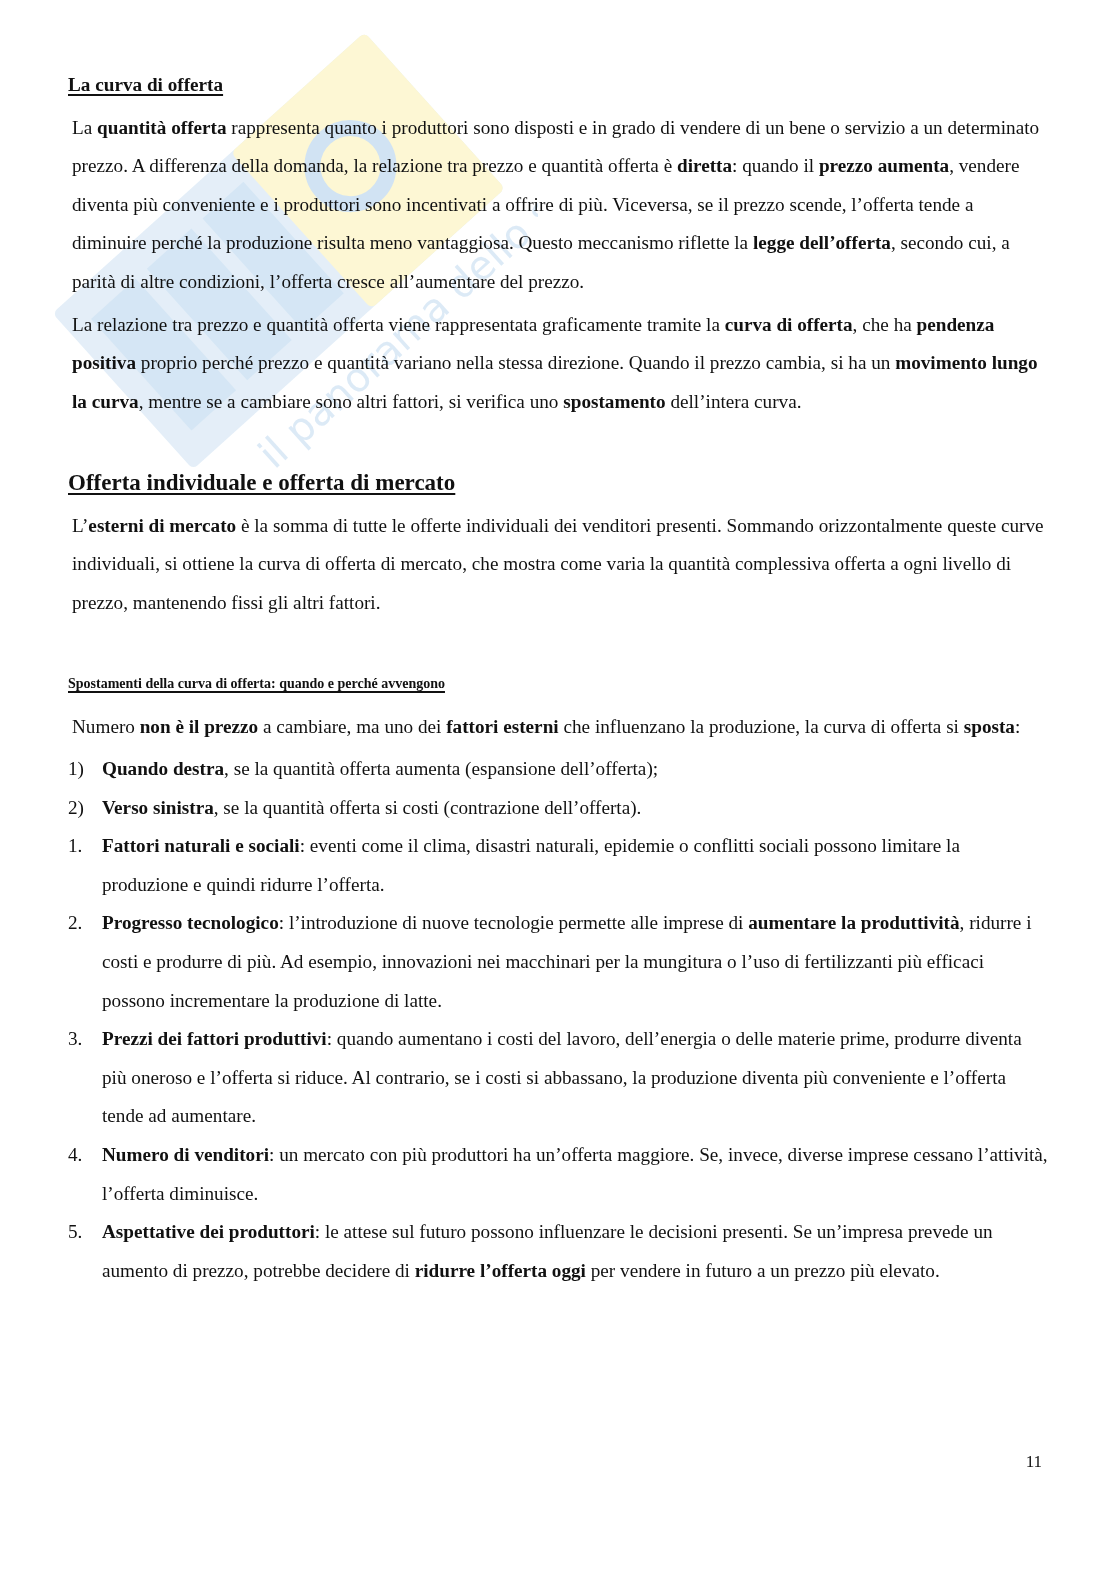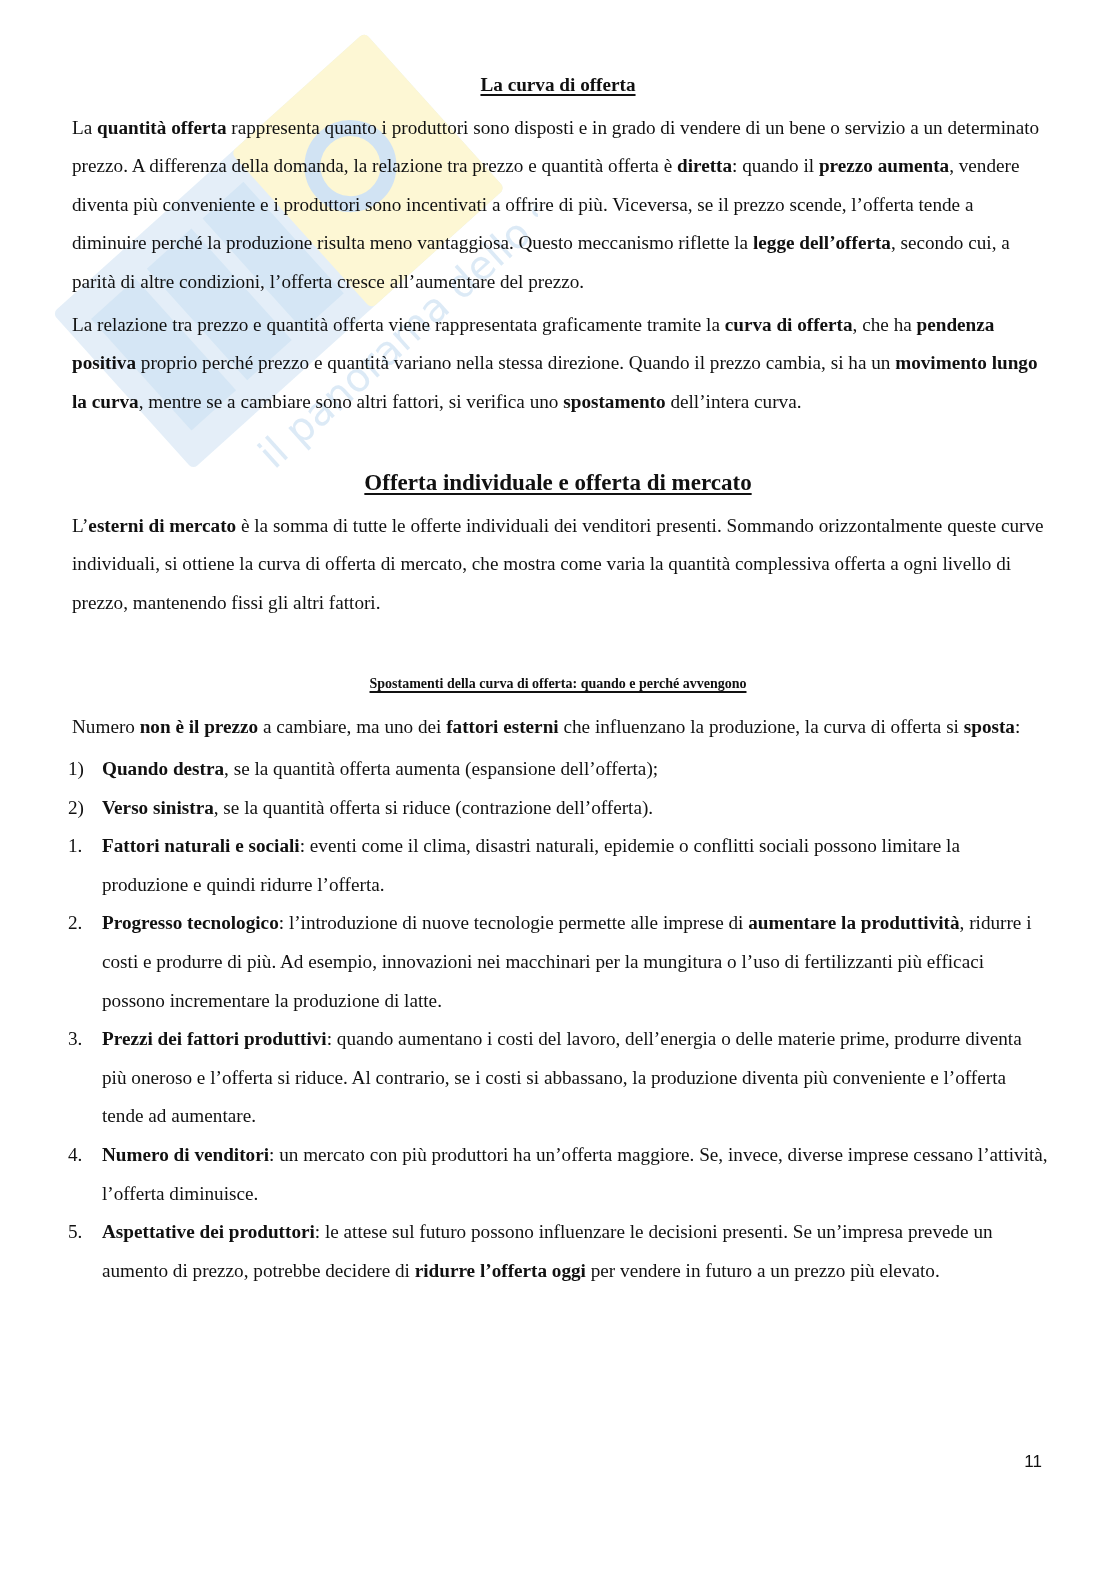--- a/index.html
+++ b/index.html
@@ -32,21 +32,20 @@
       z-index: 1;
       font-size: 19.2px;
       line-height: 38.6px;
     }
     .heading {
       font-weight: bold;
       text-decoration: underline;
       text-underline-offset: 3px;
       text-decoration-thickness: 1.5px;
       margin: 0;
-      text-align: center;
     }
     p {
       margin: 4px;
     }
     b { font-weight: bold; }
     .gap { height: 38.6px; }
     .list {
       margin: 0;
       padding: 0;
       list-style: none;
@@ -57,21 +56,21 @@
     }
     .list li .num {
       position: absolute;
       left: 0;
       top: 0;
     }
     .page-number {
       position: absolute;
       right: 74px;
       top: 1452px;
-      font-family: Liberation Sans, sans-serif;
+      font-family: Liberation Serif, serif;
       font-size: 17px;
       color: #111;
       z-index: 1;
     }
   </style>
 </head>
 <body>
 
 <svg class="watermark" viewBox="0 0 520 470" xmlns="http://www.w3.org/2000/svg">
   <g transform="rotate(-42 260 235)" opacity="0.95">
@@ -101,21 +100,21 @@
   <h2 class="heading" style="font-size:14px;">Spostamenti della curva di offerta: quando e perché avvengono</h2>
   <p><span>Numero </span><b>non è il prezzo</b><span> a cambiare, ma uno dei </span><b>fattori esterni</b><span> che influenzano la produzione, la curva di offerta si </span><b>sposta</b><span>:</span></p>
 
   <ul class="list">
     <li>
       <span class="num">1)</span>
       <span><b>Quando destra</b><span>, se la quantità offerta aumenta (espansione dell’offerta);</span></span>
     </li>
     <li>
       <span class="num">2)</span>
-      <span><b>Verso sinistra</b><span>, se la quantità offerta si riduce (contrazione dell’offerta).</span></span>
+      <span><b>Verso sinistra</b><span>, se la quantità offerta si costi (contrazione dell’offerta).</span></span>
     </li>
   </ul>
 
 
   <ul class="list">
     <li>
       <span class="num">1.</span>
       <span><b>Fattori naturali e sociali</b><span>: eventi come il clima, disastri naturali, epidemie o conflitti sociali possono limitare la produzione e quindi ridurre l’offerta.</span></span>
     </li>
     <li>

